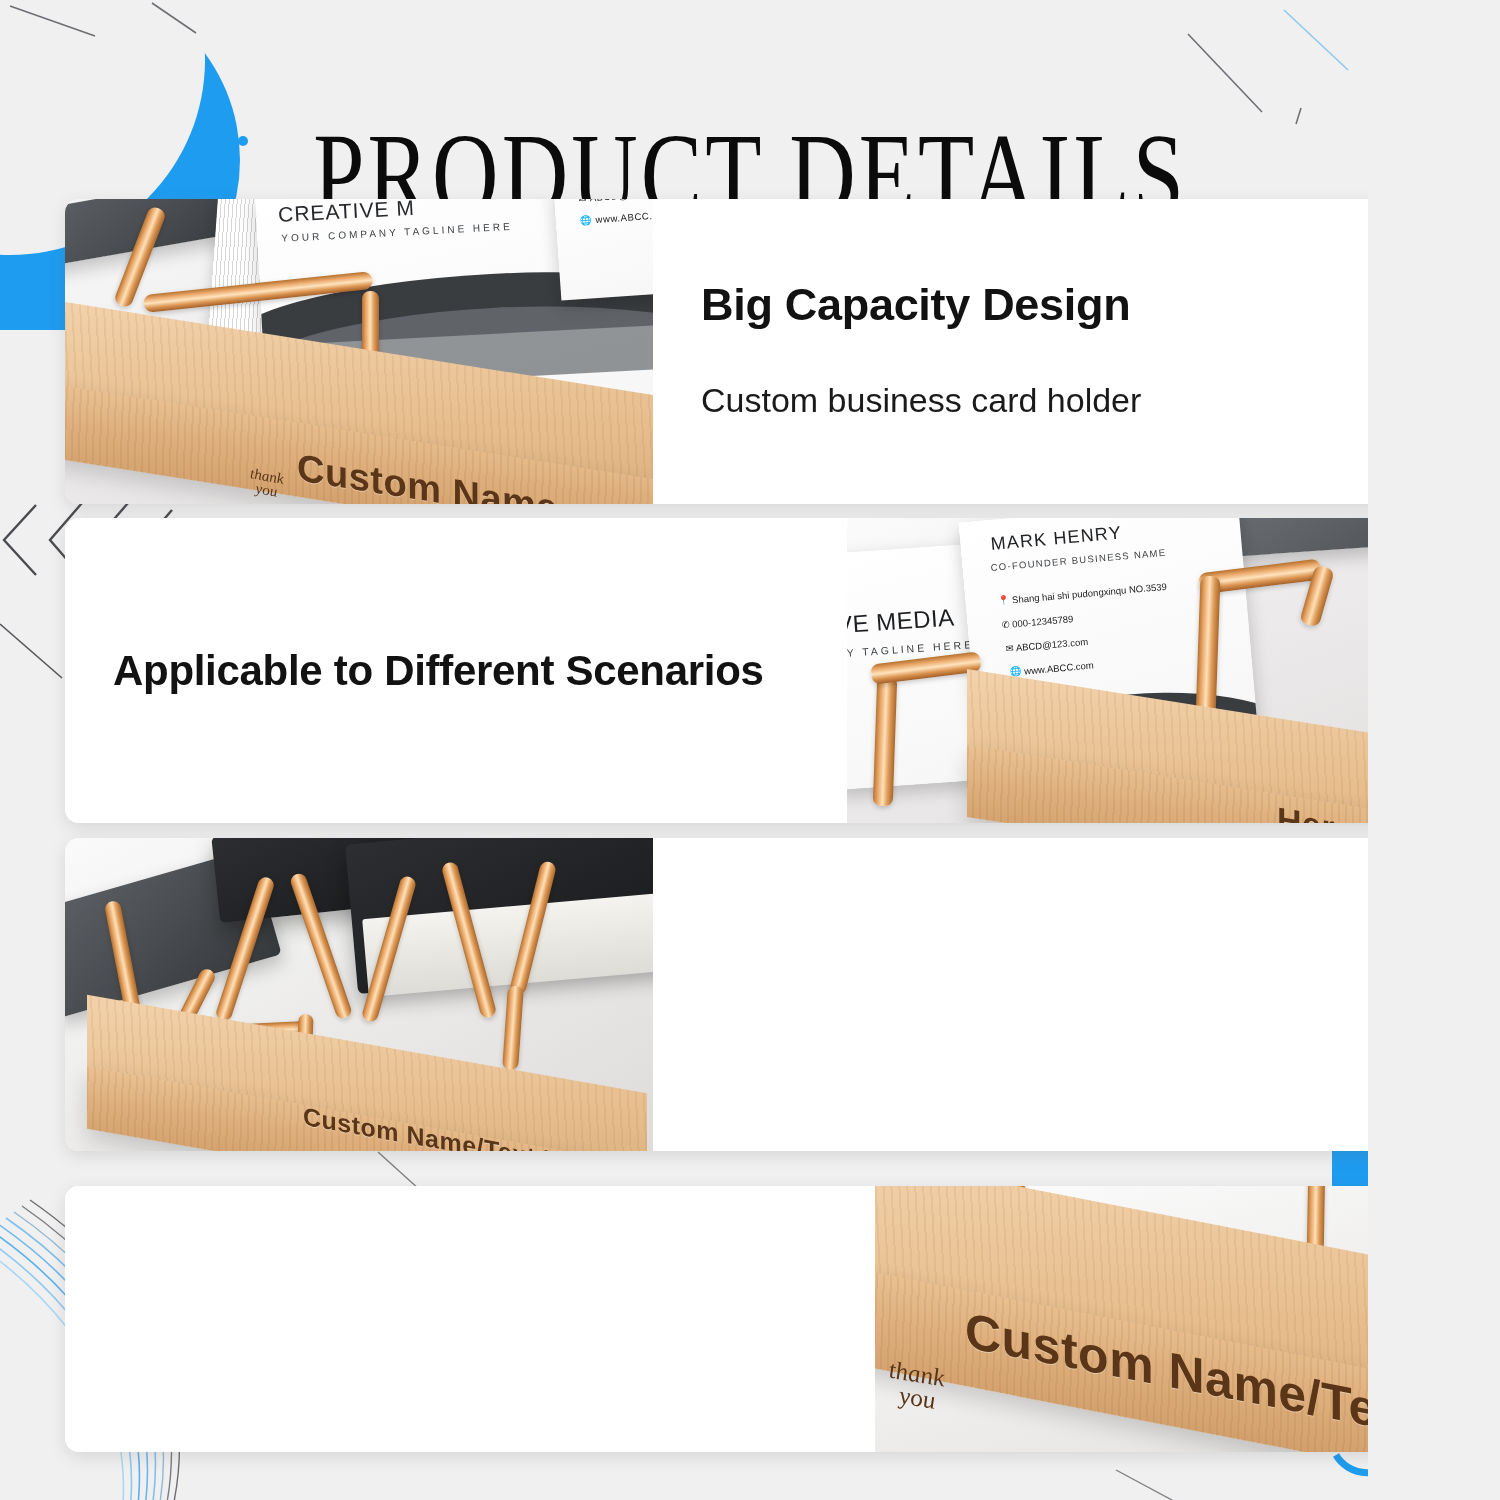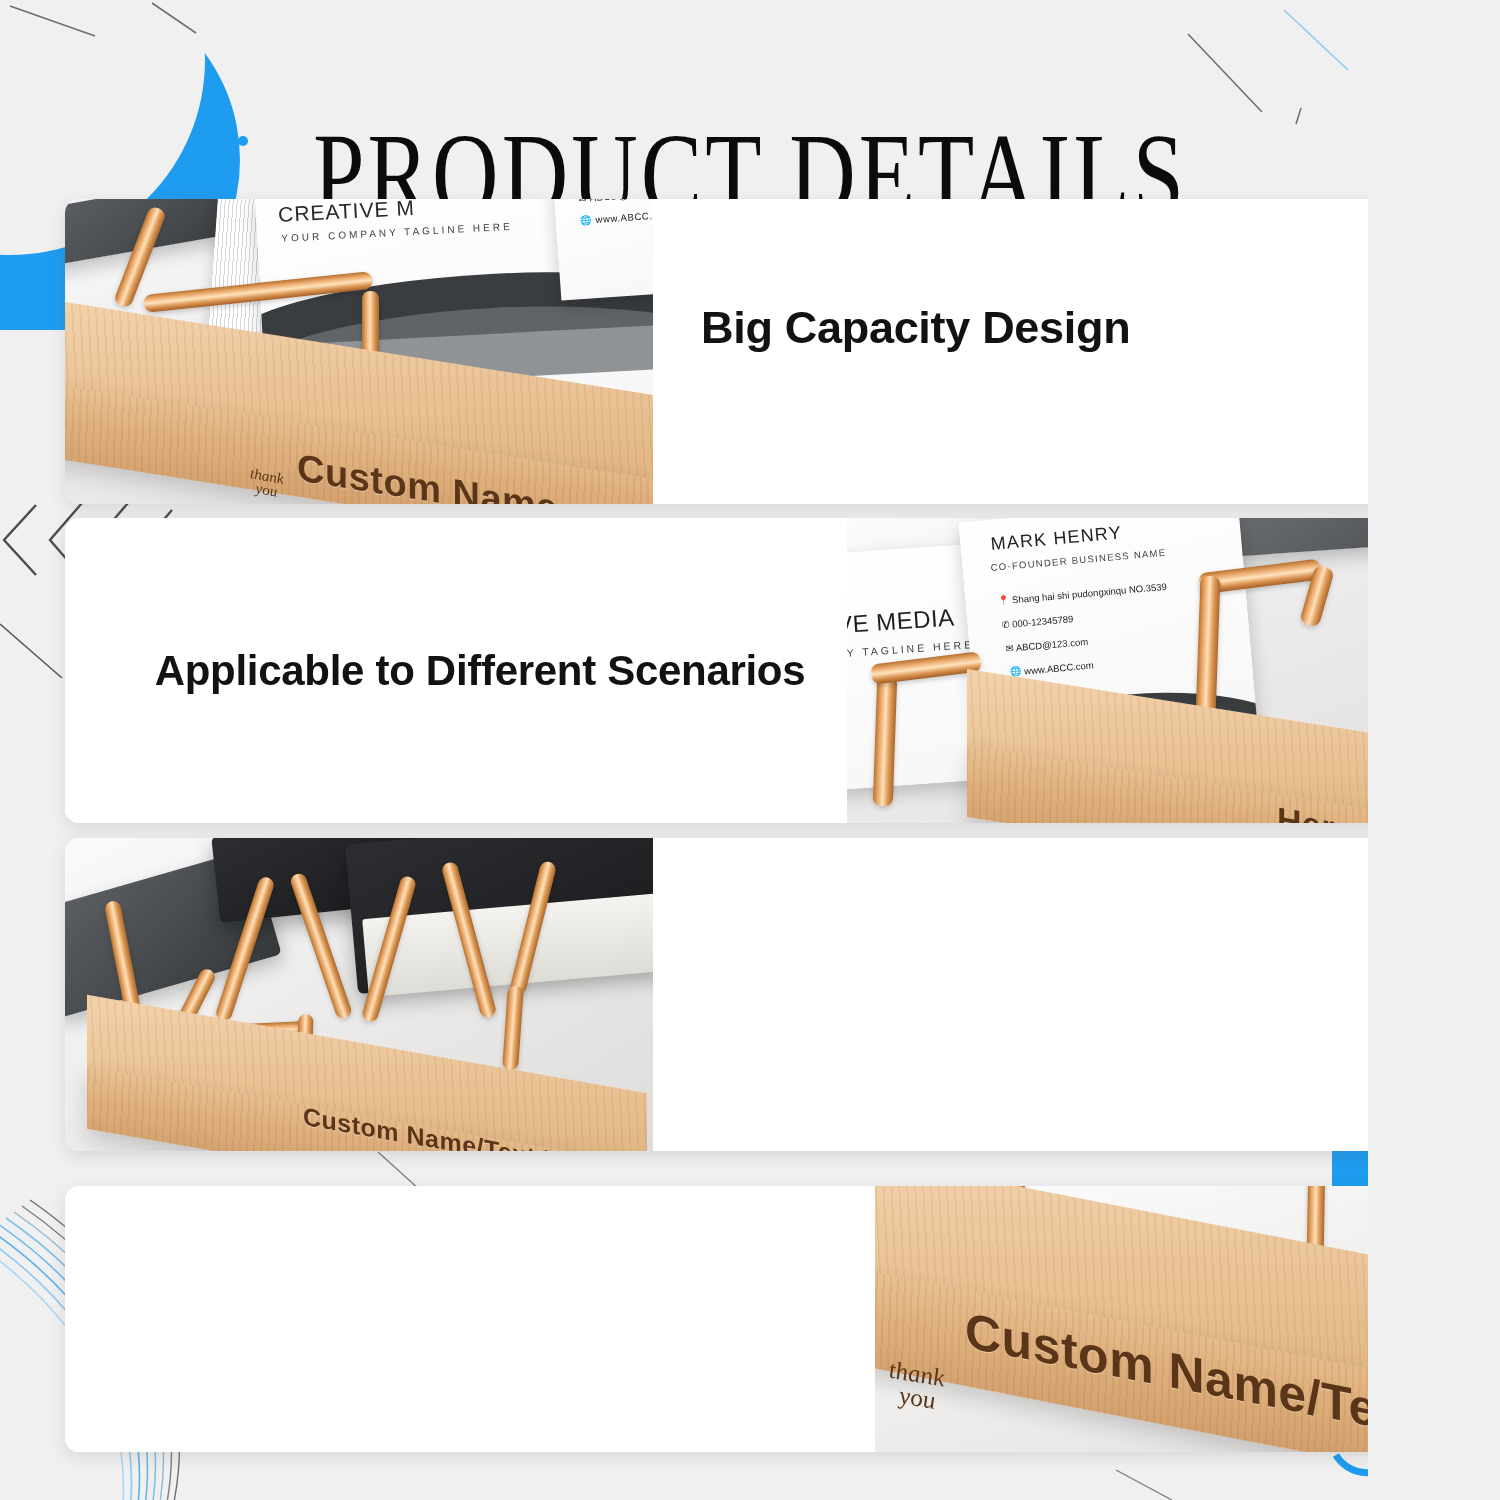--- a/index.html
+++ b/index.html
@@ -75,21 +75,21 @@
   
   #panel1{left:65px;top:199px;width:1370px;height:305px;}
   #panel1 .photo{width:588px;height:305px;}
   #panel1 .txt{padding:0 0 0 48px;}
   #panel1 .head{font-size:45px;margin-bottom:47px;}
   #panel1 .body{font-size:34px;}
 
   #panel2{left:65px;top:518px;width:1370px;height:305px;}
   #panel2 .photo{width:588px;height:305px;}
   #panel2 .txt{padding:0 0 0 48px;}
-  #panel2 .head{font-size:42px;text-align:center;}
+  #panel2 .head{font-size:42px;}
   #panel2 .body{font-size:34px;}
 
   #panel3{left:65px;top:838px;width:1370px;height:313px;}
   #panel3 .photo{width:588px;height:313px;}
   #panel3 .txt{padding:0 0 0 48px;}
   #panel3 .head{font-size:43px;margin-bottom:22px;}
   #panel3 .body{font-size:34px;}
 
   #panel4{left:65px;top:1186px;width:1370px;height:266px;}
   #panel4 .photo{width:560px;height:266px;}
@@ -295,20 +295,21 @@
 
         <div class="wood-top" style="left:-20px;top:152px;width:660px;height:116px;transform:skewY(9deg);"></div>
         <div class="wood" style="left:-20px;top:236px;width:660px;height:74px;transform:skewY(9deg);"></div>
         <div class="thankyou" style="left:185px;top:270px;font-size:15px;transform:skewY(9deg) rotate(1deg);">thank<br>you</div>
         <div class="engrave" style="left:232px;top:268px;font-size:38px;transform:skewY(9deg);">Custom Name</div>
       </div>
     </div>
     <div class="txt">
       <div class="head">Big Capacity Design</div>
       <div class="body">
+        <span class="ln">Custom business card holder</span>
       </div>
     </div>
   </section>
 
   <section class="panel rev" id="panel2">
     <div class="photo">
       <div class="scene">
         <div class="desk"></div>
         <div class="lap" style="left:330px;top:-12px;width:300px;height:44px;transform:rotate(-4deg);background:linear-gradient(150deg,#6f7377,#4a4d50);"></div>
 

